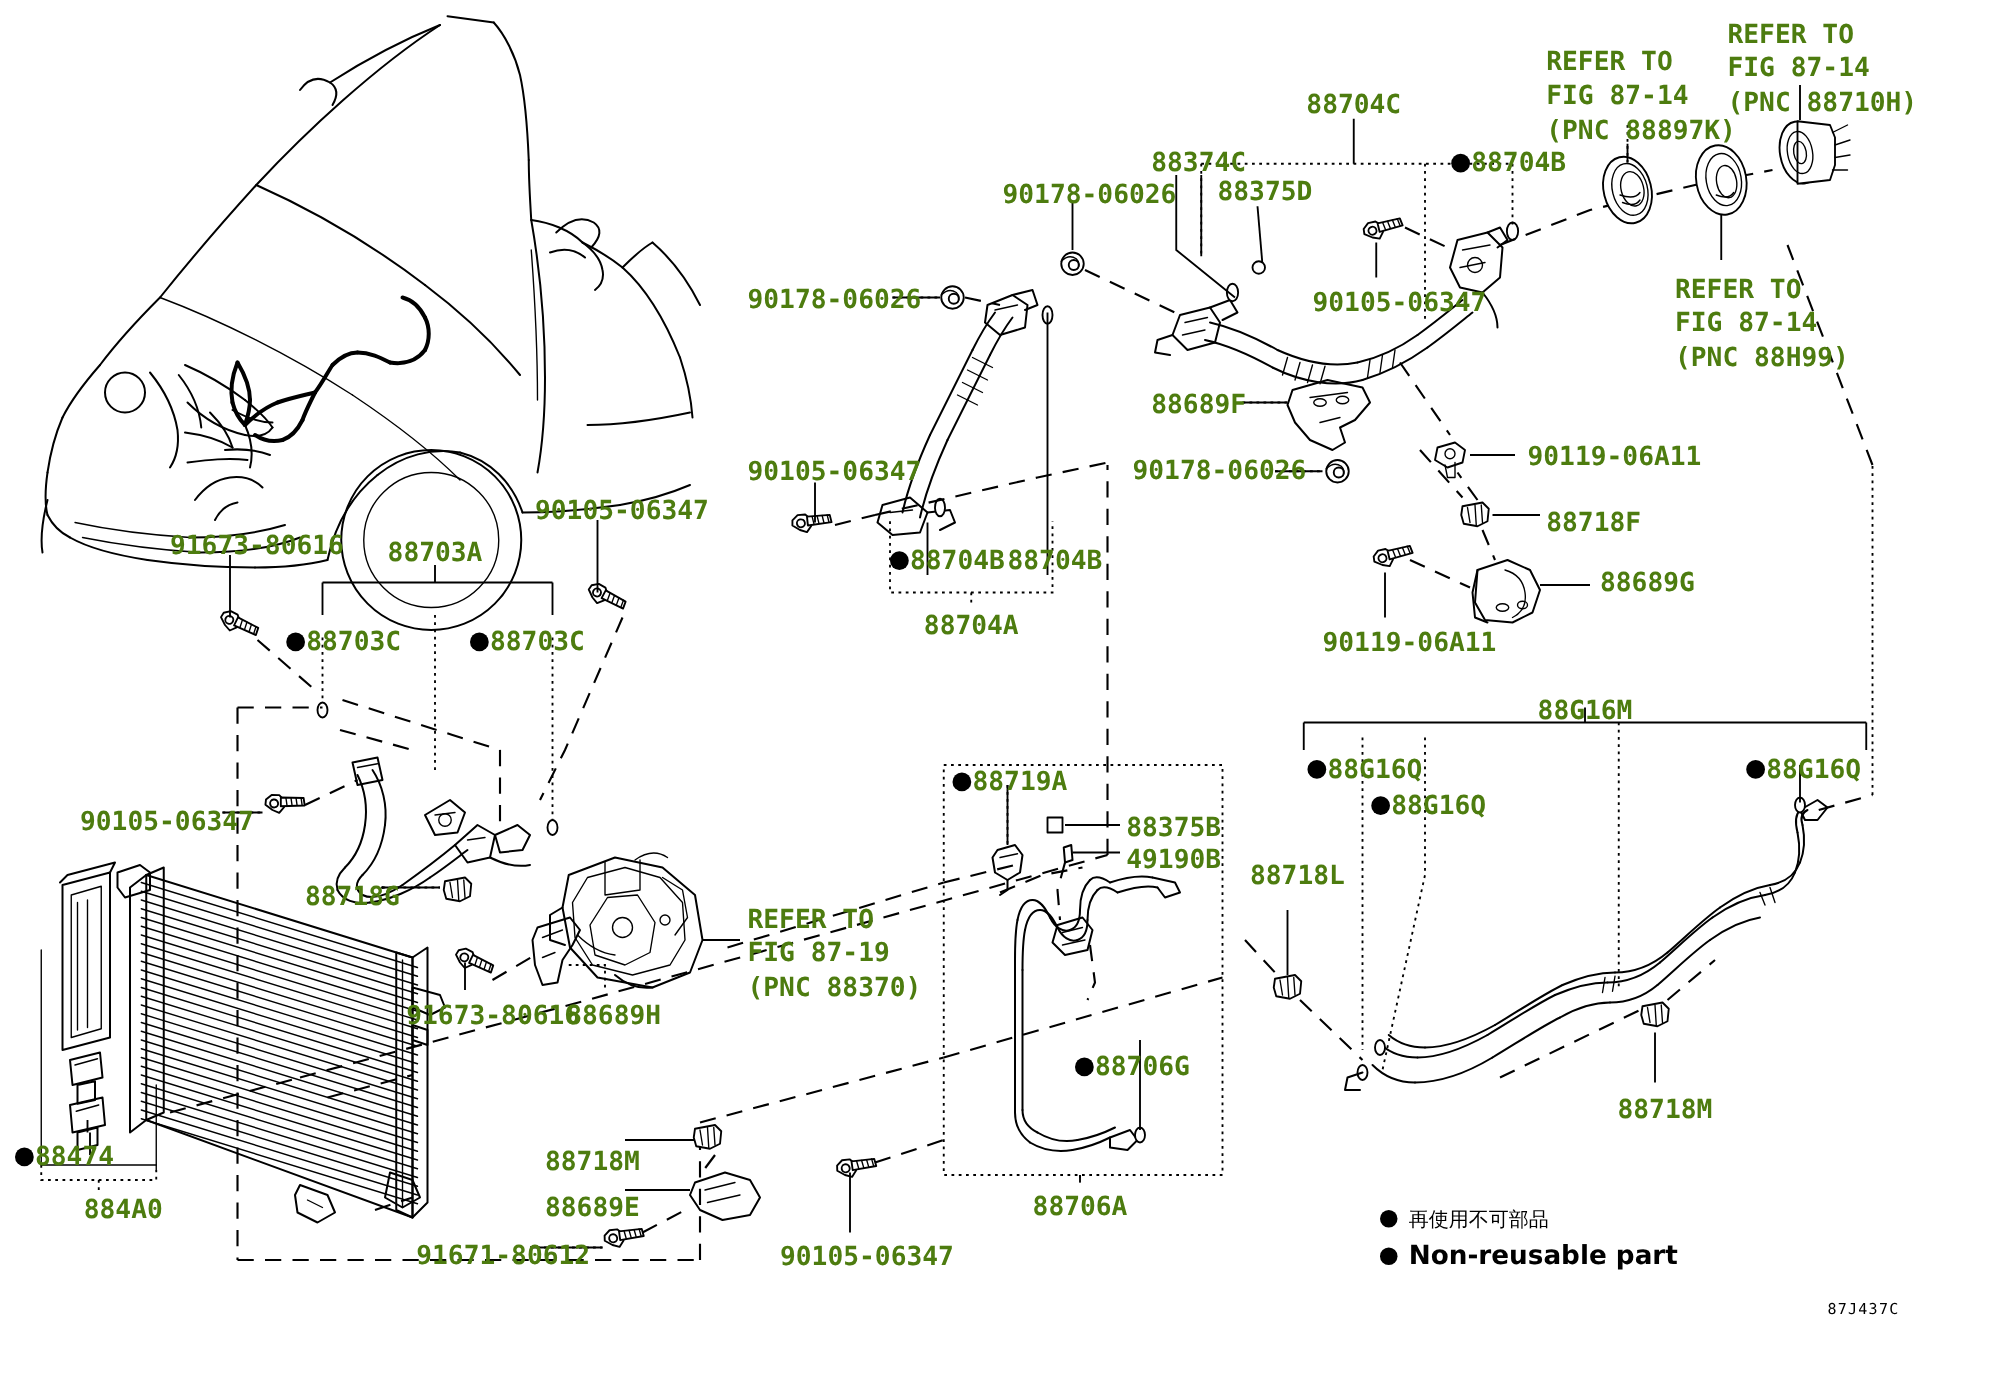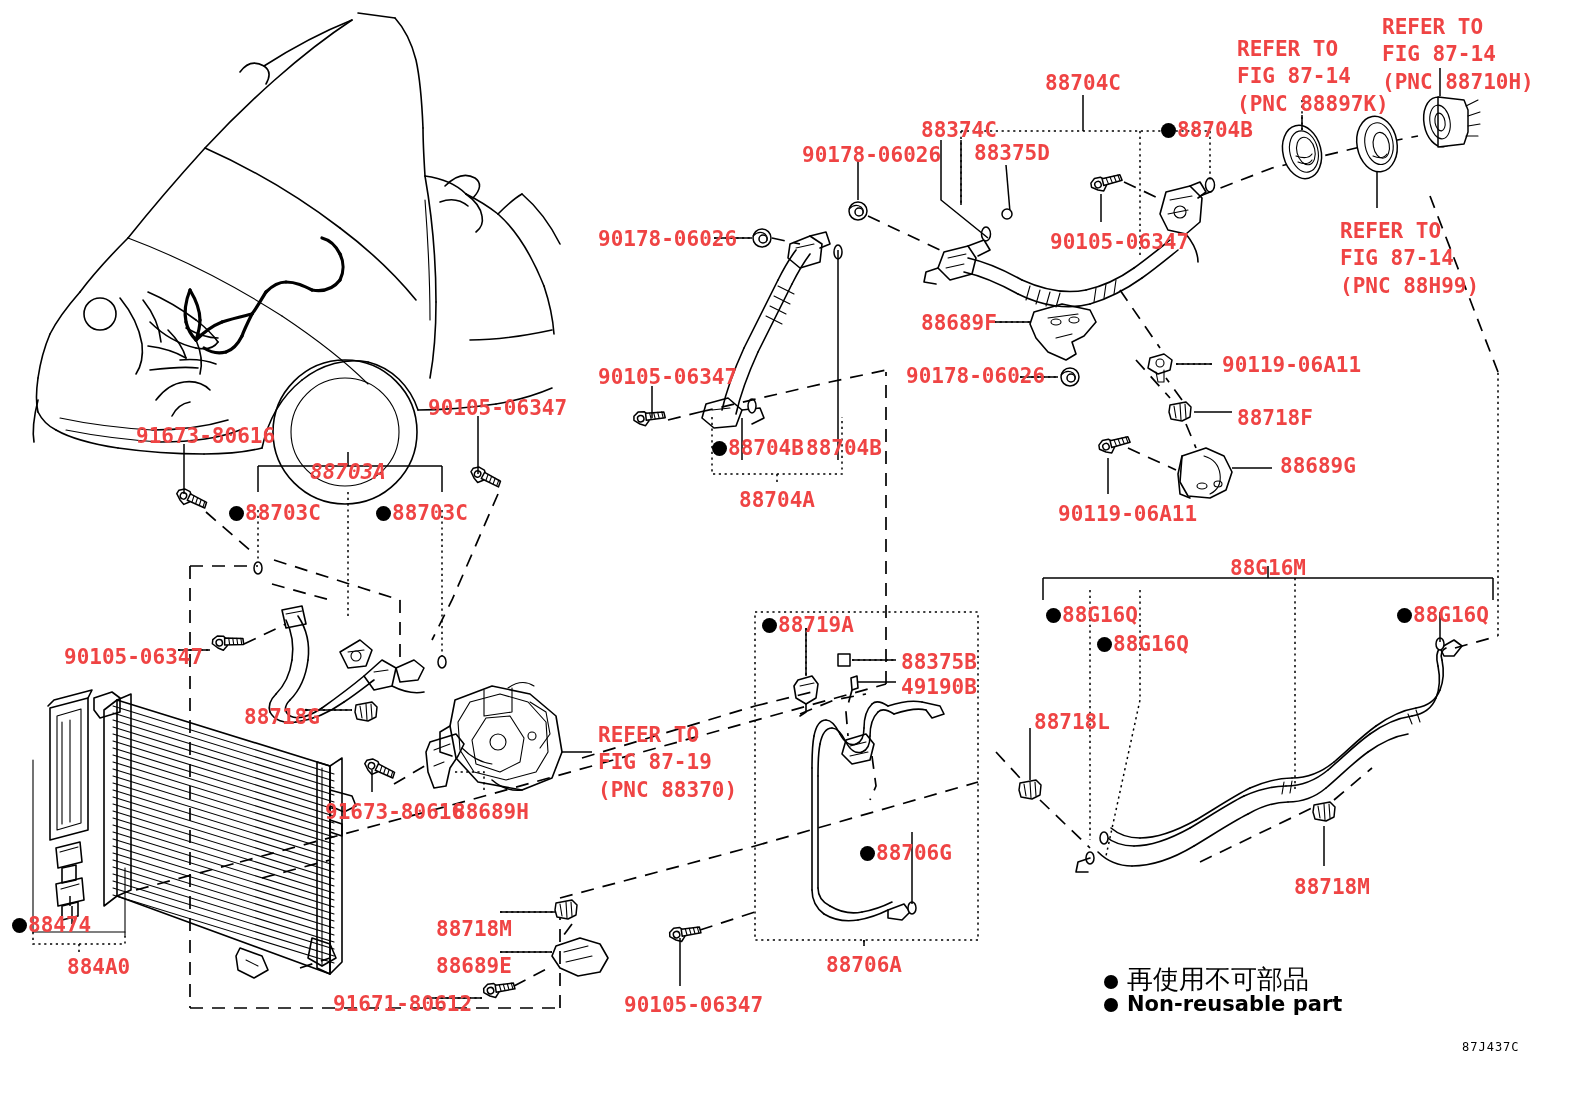--- a/index.html
+++ b/index.html
@@ -12,41 +12,41 @@
     font-family:"DejaVu Sans Mono","Liberation Mono",monospace;
     color:#000000;
   }
   #artwork{position:absolute;left:0;top:0;width:1592px;height:1099px;}
   .lbl{
     position:absolute;
     font-family:"DejaVu Sans Mono","Liberation Mono",monospace;
     font-size:21px;
     font-weight:700;
     letter-spacing:0px;
-    color:#ef4444;
+    color:#4d7c0f;
     white-space:nowrap;
     line-height:1.18;
   }
   .lbl.c{transform:translateX(-50%);}
   .multi{line-height:1.30;}
   .dot{
     display:inline-block;
     width:15px;height:15px;
     border-radius:50%;
     background:#000;
     vertical-align:-1px;
     margin-right:1px;
   }
   .legend{
     position:absolute;
     font-size:20px;
     font-weight:400;
     white-space:nowrap;
   }
-  .legend .jp{font-family:Liberation Mono, monospace;font-size:26px;}
+  .legend .jp{font-family:Liberation Mono, monospace;font-size:16px;}
   .legend .en{font-family:"DejaVu Sans","Liberation Sans",sans-serif;font-size:21px;font-weight:bold;}
   .legend .dot{width:14px;height:14px;margin-right:9px;vertical-align:-1px;}
   .figcode{
     position:absolute;
     font-family:"DejaVu Sans Mono","Liberation Mono",monospace;
     font-size:12px;
     letter-spacing:1px;
   }
 </style>
 </head>
@@ -693,40 +693,40 @@
       <div class="lbl" style="left: 906px; top: 364px;">90178-06026</div>
       <div class="lbl" style="left: 1222px; top: 353px;">90119-06A11</div>
       <div class="lbl" style="left: 1237px; top: 406px;">88718F</div>
       <div class="lbl" style="left: 1280px; top: 454px;">88689G</div>
       <div class="lbl" style="left: 1058px; top: 502px;">90119-06A11</div>
       <div class="lbl" style="left: 598px; top: 365px;">90105-06347</div>
       <div class="lbl" style="left: 712px; top: 436px;"><span class="dot"></span><span>88704B</span></div>
       <div class="lbl" style="left: 806px; top: 436px;">88704B</div>
       <div class="lbl c" style="left: 777px; top: 488px;">88704A</div>
       <div class="lbl" style="left: 136px; top: 424px;">91673-80616</div>
-      <div class="lbl c" style="left: 348px; top: 460px; font-style: italic;">88703A</div>
+      <div class="lbl c" style="left: 348px; top: 430px;">88703A</div>
       <div class="lbl" style="left: 229px; top: 501px;"><span class="dot"></span><span>88703C</span></div>
       <div class="lbl" style="left: 376px; top: 501px;"><span class="dot"></span><span>88703C</span></div>
       <div class="lbl" style="left: 428px; top: 396px;">90105-06347</div>
       <div class="lbl" style="left: 64px; top: 645px;">90105-06347</div>
       <div class="lbl" style="left: 244px; top: 705px;">88718G</div>
       <div class="lbl" style="left: 325px; top: 800px;">91673-80616</div>
       <div class="lbl" style="left: 453px; top: 800px;">88689H</div>
       <div class="lbl" style="left: 12px; top: 913px;"><span class="dot"></span><span>88474</span></div>
       <div class="lbl" style="left: 67px; top: 955px;">884A0</div>
       <div class="lbl" style="left: 436px; top: 917px;">88718M</div>
       <div class="lbl" style="left: 436px; top: 954px;">88689E</div>
       <div class="lbl" style="left: 333px; top: 992px;">91671-80612</div>
       <div class="lbl" style="left: 624px; top: 993px;">90105-06347</div>
       <div class="lbl" style="left: 762px; top: 613px;"><span class="dot"></span><span>88719A</span></div>
       <div class="lbl" style="left: 901px; top: 650px;">88375B</div>
       <div class="lbl" style="left: 901px; top: 675px;">49190B</div>
       <div class="lbl" style="left: 860px; top: 816px; margin-top: 25px;"><span class="dot"></span><span>88706G</span></div>
       <div class="lbl c" style="left: 864px; top: 953px;">88706A</div>
-      <div class="lbl" style="left: 1000px; top: 710px; margin-left: 34px;">88718L</div>
+      <div class="lbl" style="left: 1000px; top: 688px;">88718L</div>
       <div class="lbl c" style="left: 1268px; top: 556px;">88G16M</div>
       <div class="lbl" style="left: 1046px; top: 603px;"><span class="dot"></span><span>88G16Q</span></div>
       <div class="lbl" style="left: 1097px; top: 632px;"><span class="dot"></span><span>88G16Q</span></div>
       <div class="lbl" style="left: 1397px; top: 603px;"><span class="dot"></span><span>88G16Q</span></div>
       <div class="lbl" style="left: 1294px; top: 875px;">88718M</div>
     </div>
 
   <div class="legend" style="left:1104px; top:962px;">
     <span class="dot"></span><span class="jp">再使用不可部品</span>
   </div>

